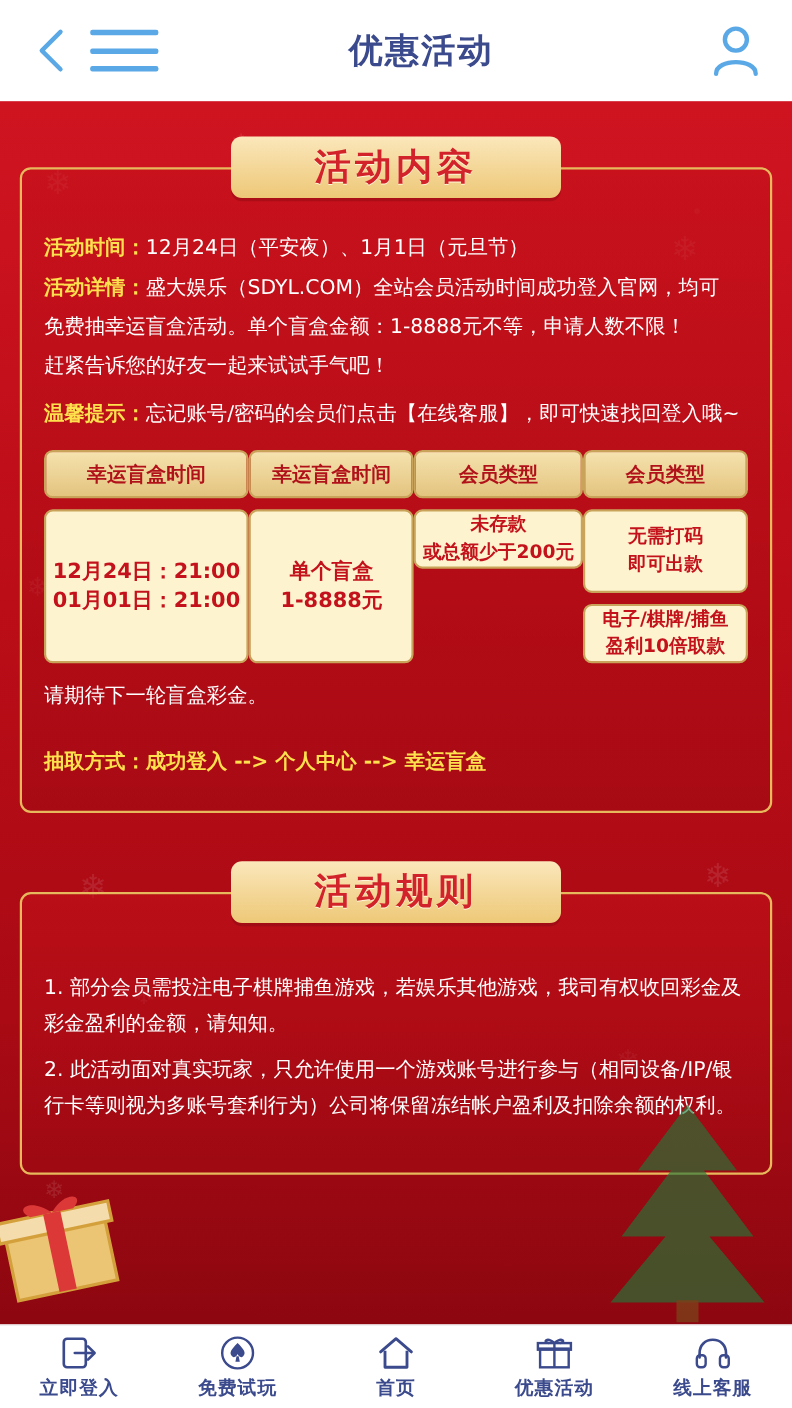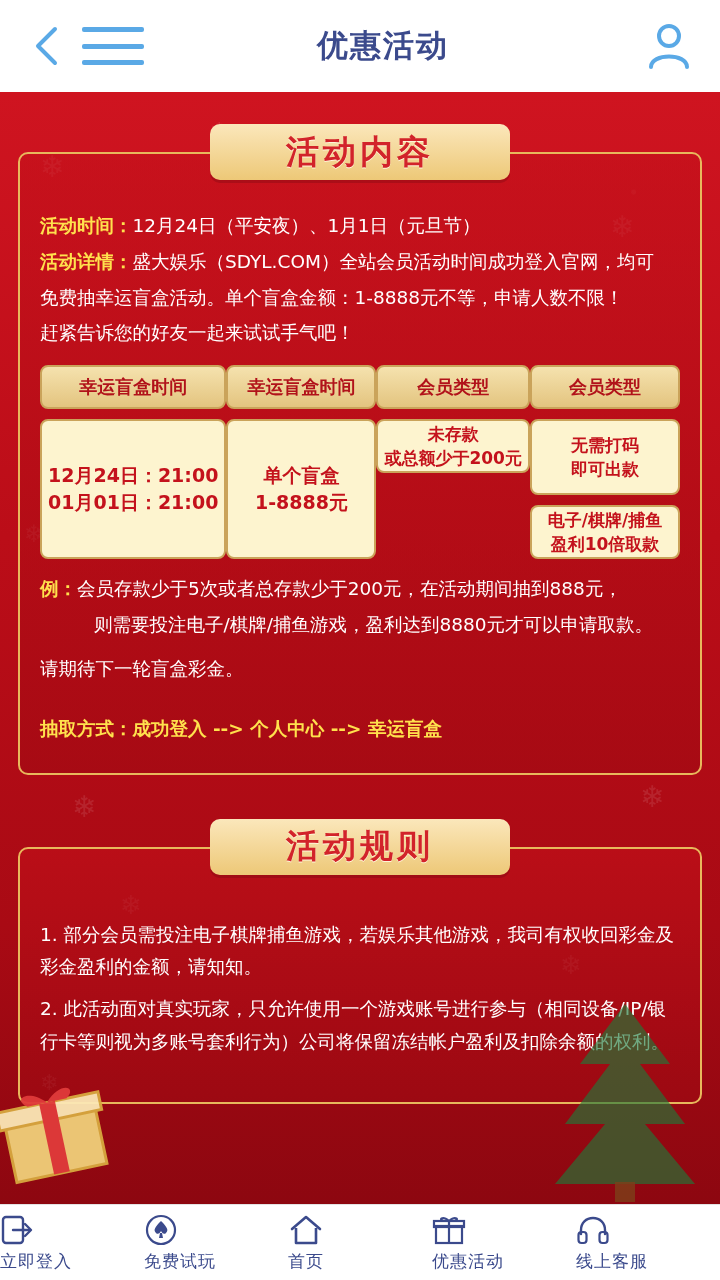--- a/index.html
+++ b/index.html
@@ -138,22 +138,23 @@
   .bottomnav {
     position: absolute; left: 0; right: 0; bottom: 0;
     height: 76px;
     background: #ffffff;
     display: flex;
     border-top: 1px solid #e3e3e3;
     z-index: 30;
   }
   .navitem {
     flex: 1 1 0;
-    display: flex; flex-direction: column; justify-content: center;
+    display: flex; flex-direction: column; align-items: center; justify-content: center;
     gap: 4px;
+    font-weight: bold;
   }
   .navitem .ic { height: 34px; display: flex; align-items: flex-end; }
   .navitem .lbl { font-size: 17px; color: #3b4a8c; letter-spacing: 1px; }
 </style>
 </head>
 <body>
 
 <div class="phone">
 
   <div class="topbar">
@@ -199,20 +200,23 @@
         <div class="line">
           <span class="label-y">活动时间：</span><span class="white">12月24日（平安夜）、1月1日（元旦节）</span>
         </div>
 
         <div class="para">
           <div class="line"><span class="label-y">活动详情：</span><span class="white">盛大娱乐（SDYL.COM）全站会员活动时间成功登入官网，均可</span></div>
           <div class="line white">免费抽幸运盲盒活动。单个盲盒金额：1-8888元不等，申请人数不限！</div>
           <div class="line white">赶紧告诉您的好友一起来试试手气吧！</div>
         </div>
 
+        <div class="line">
+          <span class="label-y">温馨提示：</span><span class="white">忘记账号/密码的会员们点击【在线客服】，即可快速找回登入哦~</span>
+        </div>
 
         <div class="tbl">
           <div class="tcol">
             <div class="thead">幸运盲盒时间</div>
             <div class="tcell big">
               <div class="row">12月24日：21:00</div>
               <div class="row">01月01日：21:00</div>
             </div>
           </div>
           <div class="tcol">
@@ -236,24 +240,20 @@
               <div class="row">即可出款</div>
             </div>
             <div class="tcell half2">
               <div class="row">电子/棋牌/捕鱼</div>
               <div class="row">盈利10倍取款</div>
             </div>
           </div>
         </div>
 
 
-        <div class="para">
-          <div class="line"><span class="label-y">例：</span><span class="white">会员存款少于5次或者总存款少于200元，在活动期间抽到888元，</span></div>
-          <div class="line white" style="padding-left:54px;">则需要投注电子/棋牌/捕鱼游戏，盈利达到8880元才可以申请取款。</div>
-        </div>
 
         <div class="para">
           <div class="line white">请期待下一轮盲盒彩金。</div>
         </div>
 
         <div class="line" style="margin-top:28px;">
           <span class="label-y">抽取方式：</span><span class="yellow" style="font-weight:bold;">成功登入 --&gt; 个人中心 --&gt; 幸运盲盒</span>
         </div>
 
       </div>

